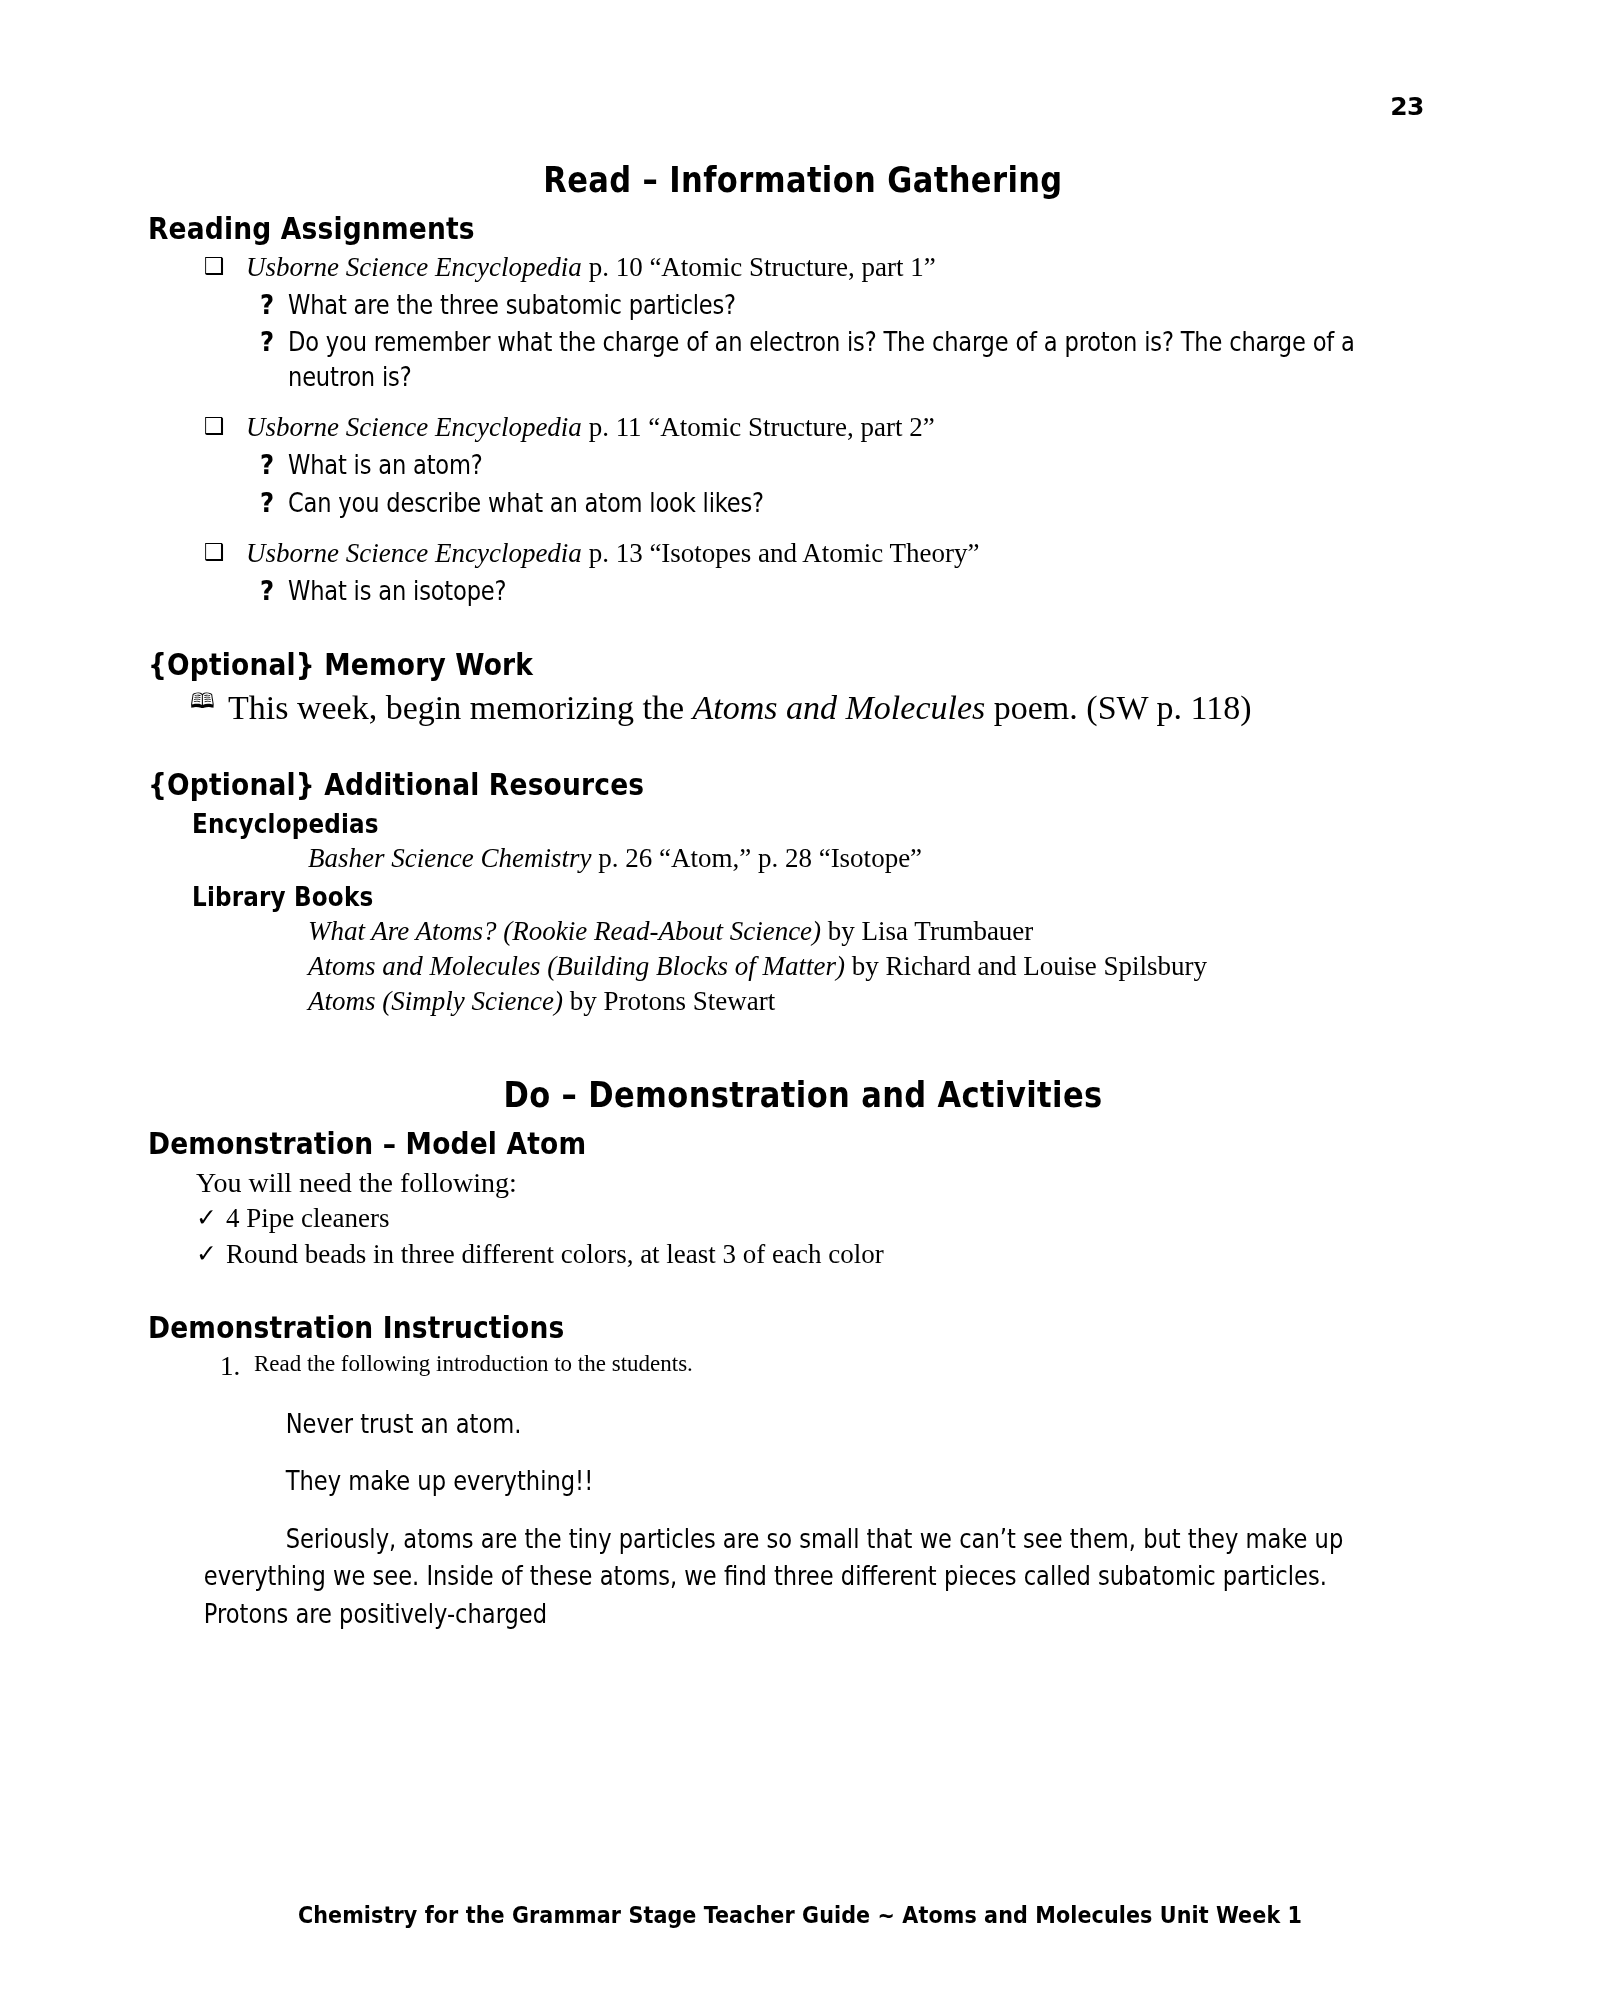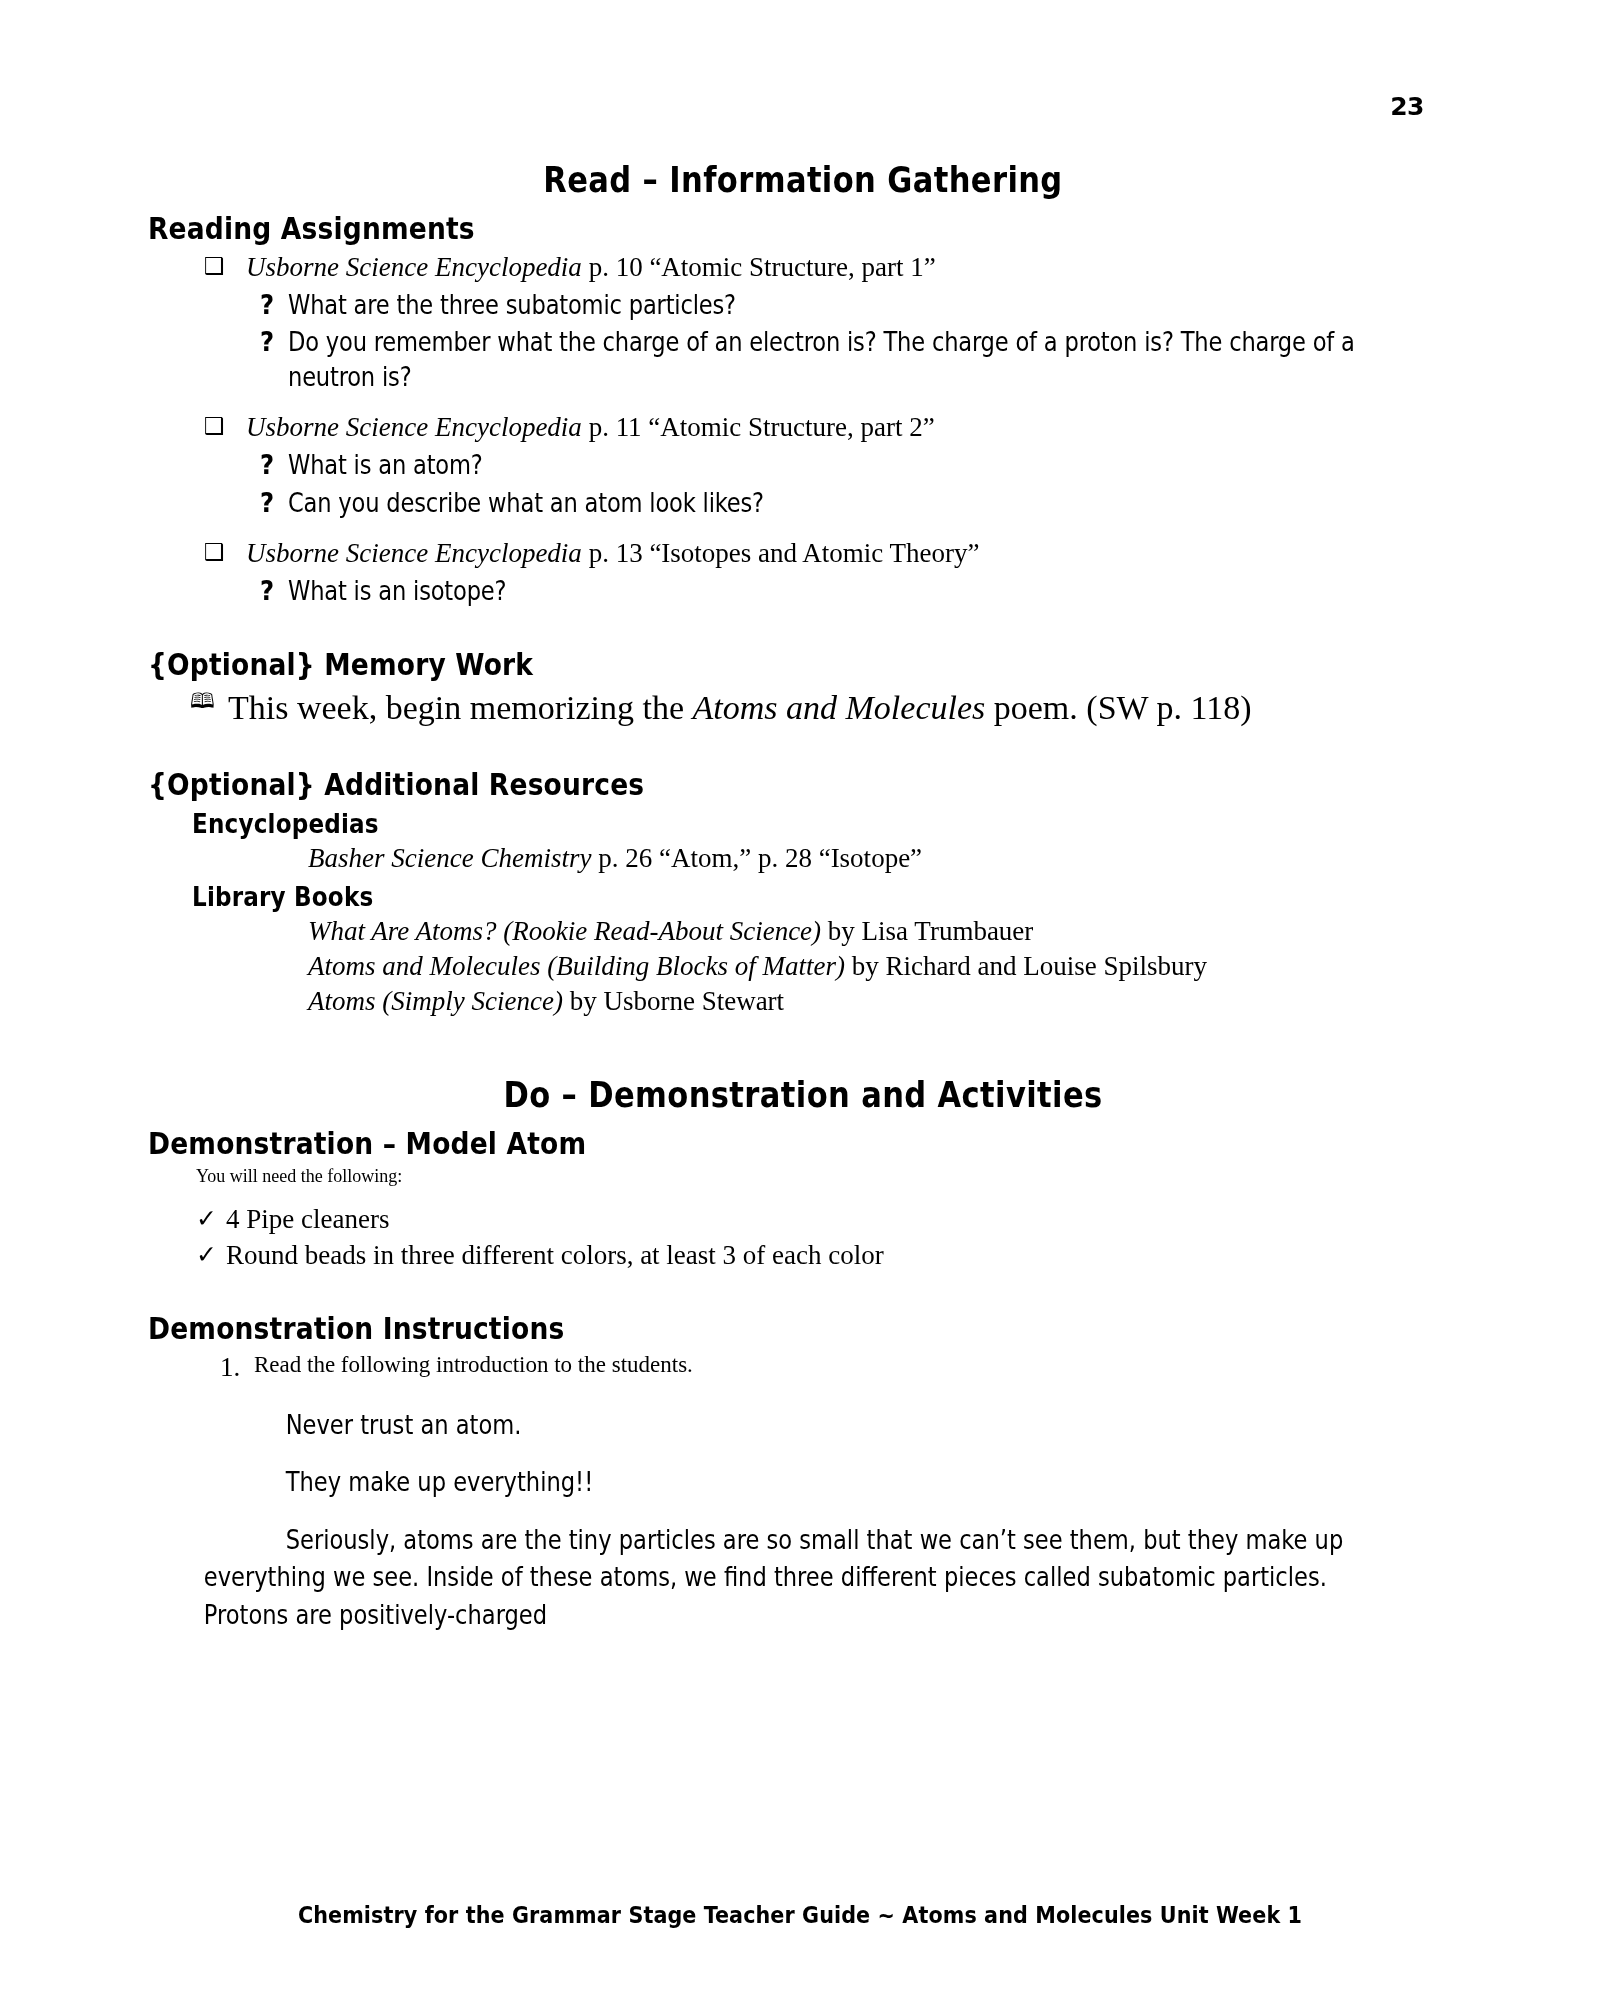--- a/index.html
+++ b/index.html
@@ -144,23 +144,23 @@
     margin: 0 0 1px 0;
     padding-left: 160px;
     font-family: "Liberation Serif", "DejaVu Serif", serif;
     font-size: 27px;
     line-height: 1.26;
   }
 
   .materials-line {
     padding-left: 48px;
     font-family: "Liberation Serif", "DejaVu Serif", serif;
-    font-size: 18px;
-    line-height: 1.30;
-    margin: 2px 0 14px 0;
+    font-size: 28px;
+    line-height: 1.30;
+    margin: 2px 0 0 0;
   }
 
   .check-row {
     margin: 0;
     padding-left: 48px;
   }
   .check-row .bullet {
     width: 30px;
     font-family: "DejaVu Sans", sans-serif;
     font-size: 25px;
@@ -290,21 +290,21 @@
     <div class="spacer-md"></div>
 
     <h2 class="sub-head">{Optional} Additional Resources</h2>
 
     <h3 class="sub-sub-head">Encyclopedias</h3>
     <div class="resource-line"><span class="ital">Basher Science Chemistry</span><span> p. 26 “Atom,” p. 28 “Isotope”</span></div>
 
     <h3 class="sub-sub-head">Library Books</h3>
     <div class="resource-line"><span class="ital">What Are Atoms? (Rookie Read-About Science)</span><span> by Lisa Trumbauer</span></div>
     <div class="resource-line"><span class="ital">Atoms and Molecules (Building Blocks of Matter)</span><span> by Richard and Louise Spilsbury</span></div>
-    <div class="resource-line"><span class="ital">Atoms (Simply Science)</span><span> by Usborne Stewart</span></div>
+    <div class="resource-line"><span class="ital">Atoms (Simply Science)</span><span> by Protons Stewart</span></div>
 
     <div class="spacer-lg"></div>
 
     <h1 class="section-title">Do – Demonstration and Activities</h1>
 
     <h2 class="sub-head">Demonstration – Model Atom</h2>
     <div class="materials-line">You will need the following:</div>
     <div class="row check-row">
       <span class="bullet">✓</span>
       <span class="rowtext">4 Pipe cleaners</span>

